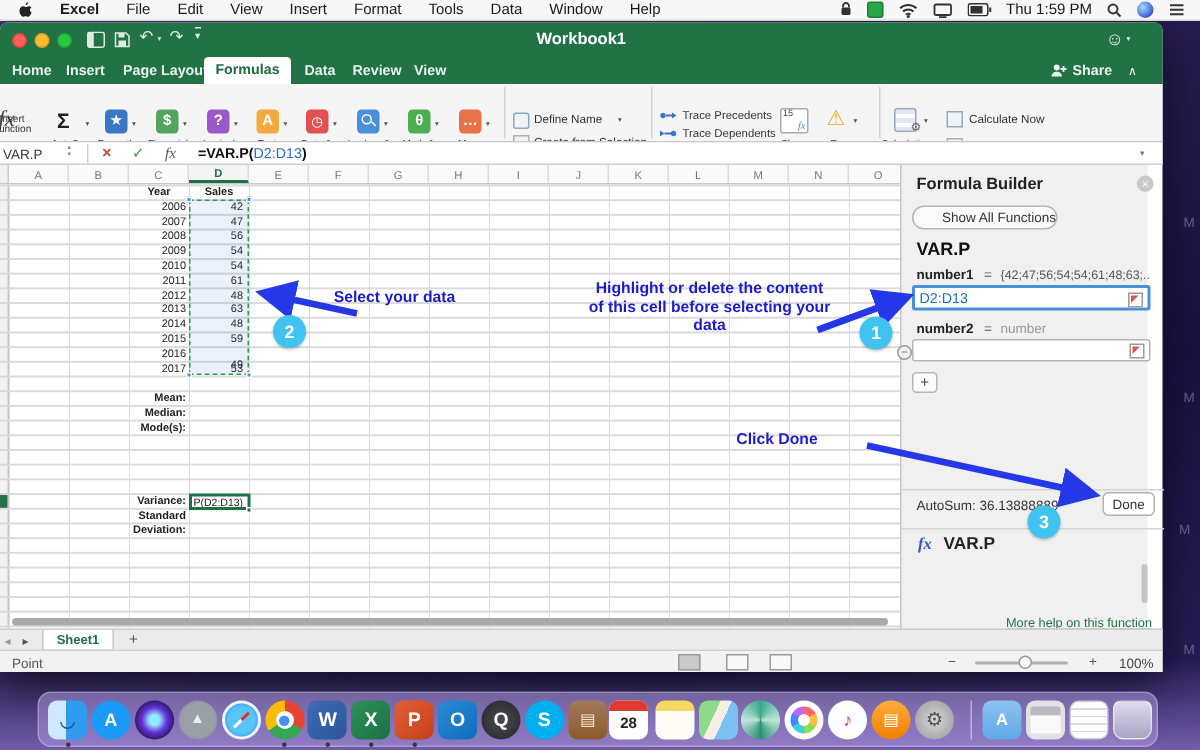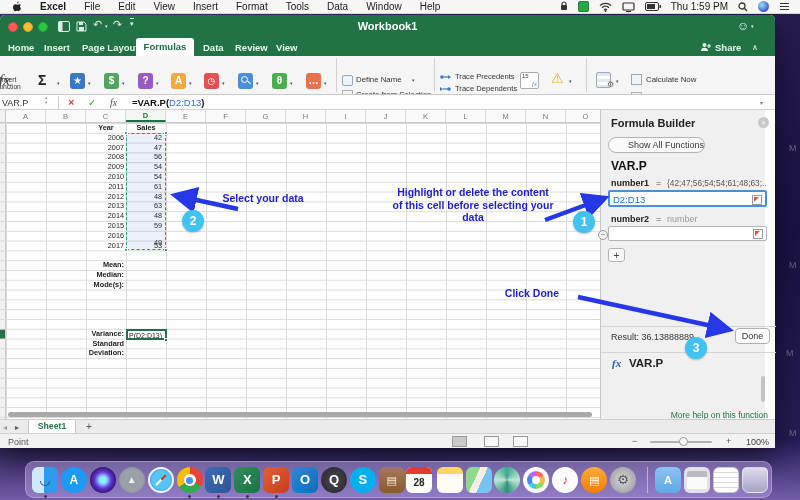--- a/index.html
+++ b/index.html
@@ -350,21 +350,21 @@
     <span class="a" style="left:66px;top:104px;font-size:9px;color:#999">number</span>
     <span class="a" style="left:-3px;top:120px;width:10px;height:10px;border-radius:50%;border:1px solid #999;background:#f0f0f0;color:#777;font-size:8px;line-height:8px;text-align:center">−</span>
     <span class="pin" style="left:7px;top:116px;width:159px;height:15px">
       <span class="rangeicon" style="top:2px">
           <span></span>
         </span>
     </span>
     <span class="a" style="left:7px;top:138px;width:17px;height:14px;border:1px solid #b5b5b5;border-radius:3px;background:#fbfbfb;color:#444;font-size:10px;line-height:13px;text-align:center">+</span>
 
     <span class="a" style="left:0;top:216px;width:175px;height:1px;background:#d4d4d4"></span>
-    <span class="a" style="left:10px;top:222px;font-size:9px;color:#333"><span>Result:</span> <span>36.13888889</span></span>
+    <span class="a" style="left:10px;top:222px;font-size:9px;color:#333"><span>AutoSum:</span> <span>36.13888889</span></span>
     <span class="a" style="left:134px;top:218px;width:35px;height:16px;background:#fff;border:1px solid #b0b0b0;border-radius:4px;font-size:9px;color:#333;text-align:center;line-height:15px">Done</span>
     <span class="a" style="left:0;top:242px;width:175px;height:1px;background:#d4d4d4"></span>
 
     <span class="a b" style="left:11px;top:247px;font-size:11px;font-style:italic;font-family:'Liberation Serif',serif;color:#2a5db0">fx</span>
     <span class="a b" style="left:28px;top:247px;font-size:11.5px;color:#222">VAR.P</span>
     <span class="a" style="left:160px;top:266px;width:4px;height:26px;background:#c4c4c4;border-radius:2px"></span>
     <span class="a" style="left:37px;top:300px;width:130px;font-size:8.5px;color:#217346;text-decoration:underline;text-align:right">More help on this function</span>
   </div>
 
   <span id="hpill" class="a"></span>
@@ -384,21 +384,21 @@
     <span class="a" style="left:632px;top:2px;color:#555">−</span>
     <span class="a" style="left:650px;top:7px;width:62px;height:2px;background:#b0b0b0;border-radius:1px"></span>
     <span class="a" style="left:679px;top:3px;width:9px;height:9px;border-radius:50%;background:#fafafa;border:1px solid #999"></span>
     <span class="a" style="left:726px;top:2px;color:#555">+</span>
     <span class="a" style="left:746px;top:3px;color:#444">100%</span>
   </div>
 </div>
 
 <div class="anno" style="left:392px;top:186px;width:162px">Highlight or delete the content of this cell before selecting your data</div>
 <div class="anno" style="left:221px;top:192px;width:84px">Select your data</div>
-<div class="anno" style="left:494px;top:287px;width:76px">Click Done</div>
+<div class="anno" style="left:480px;top:287px;width:76px">Click Done</div>
 
 <svg id="arrows" width="800" height="500">
   <defs>
     <marker id="ah" markerWidth="6" markerHeight="6" refX="4.2" refY="3" orient="auto">
       <path d="M0,0 L6,3 L0,6 z" fill="#2538e8"></path>
     </marker>
   </defs>
   <line x1="238" y1="209" x2="178" y2="196" stroke="#2538e8" stroke-width="4.5" marker-end="url(#ah)"></line>
   <line x1="545" y1="220" x2="602" y2="199" stroke="#2538e8" stroke-width="4.5" marker-end="url(#ah)"></line>
   <line x1="578" y1="297" x2="726" y2="329" stroke="#2538e8" stroke-width="4.5" marker-end="url(#ah)"></line>

